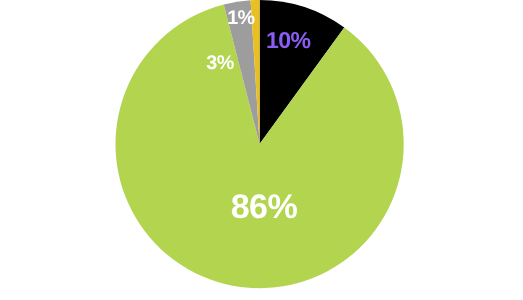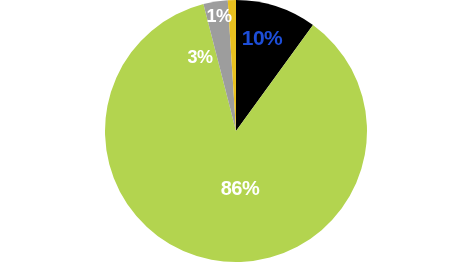--- a/index.html
+++ b/index.html
@@ -32,39 +32,39 @@
     position: absolute;
     color: #ffffff;
     font-family: "Liberation Sans", sans-serif;
     font-weight: bold;
     letter-spacing: -0.5px;
     white-space: nowrap;
     transform: translate(-50%, -50%);
     line-height: 1;
     pointer-events: none;
   }
-  .label-lg { font-size: 20px; }
+  .label-lg { font-size: 31px; }
   .label-md { font-size: 21px; }
   .label-sm { font-size: 18px; }
   .label-xs { font-size: 18px; }
 </style>
 </head>
 <body>
 
 <div id="chart-root" style="background: rgb(255, 255, 255);">
 
   <svg id="pie-svg" viewBox="0 0 475 273">
     <g id="slices-group">
         <path d="M 236 131 L 236 0 A 131 131 0 0 1 312.999868050314 25.018773736881883 Z" fill="#000000"></path>
         <path d="M 236 131 L 312.999868050314 25.018773736881883 A 131 131 0 1 1 203.42162478140406 4.115605892149318 Z" fill="#b3d44f"></path>
         <path d="M 236 131 L 203.42162478140406 4.115605892149318 A 131 131 0 0 1 227.77444194165986 0.2584985758964251 Z" fill="#9d9d9d"></path>
         <path d="M 236 131 L 227.77444194165986 0.2584985758964251 A 131 131 0 0 1 235.99999999999997 0 Z" fill="#e8c01f"></path>
       </g>
   </svg>
 
   <div id="labels-layer">
-      <div class="slice-label label-md" style="left: 262px; top: 37px; color: #1d4ed8;">10%</div>
+      <div class="slice-label label-md" style="left: 262px; top: 37px; color: #8b5cf6;">10%</div>
       <div class="slice-label label-lg" style="left: 240px; top: 188px; color: rgb(255, 255, 255);">86%</div>
       <div class="slice-label label-sm" style="left: 200px; top: 57px; color: rgb(255, 255, 255);">3%</div>
       <div class="slice-label label-xs" style="left: 219px; top: 16px; color: rgb(255, 255, 255);">1%</div>
     </div>
 
 </div>
 
 </body></html>

